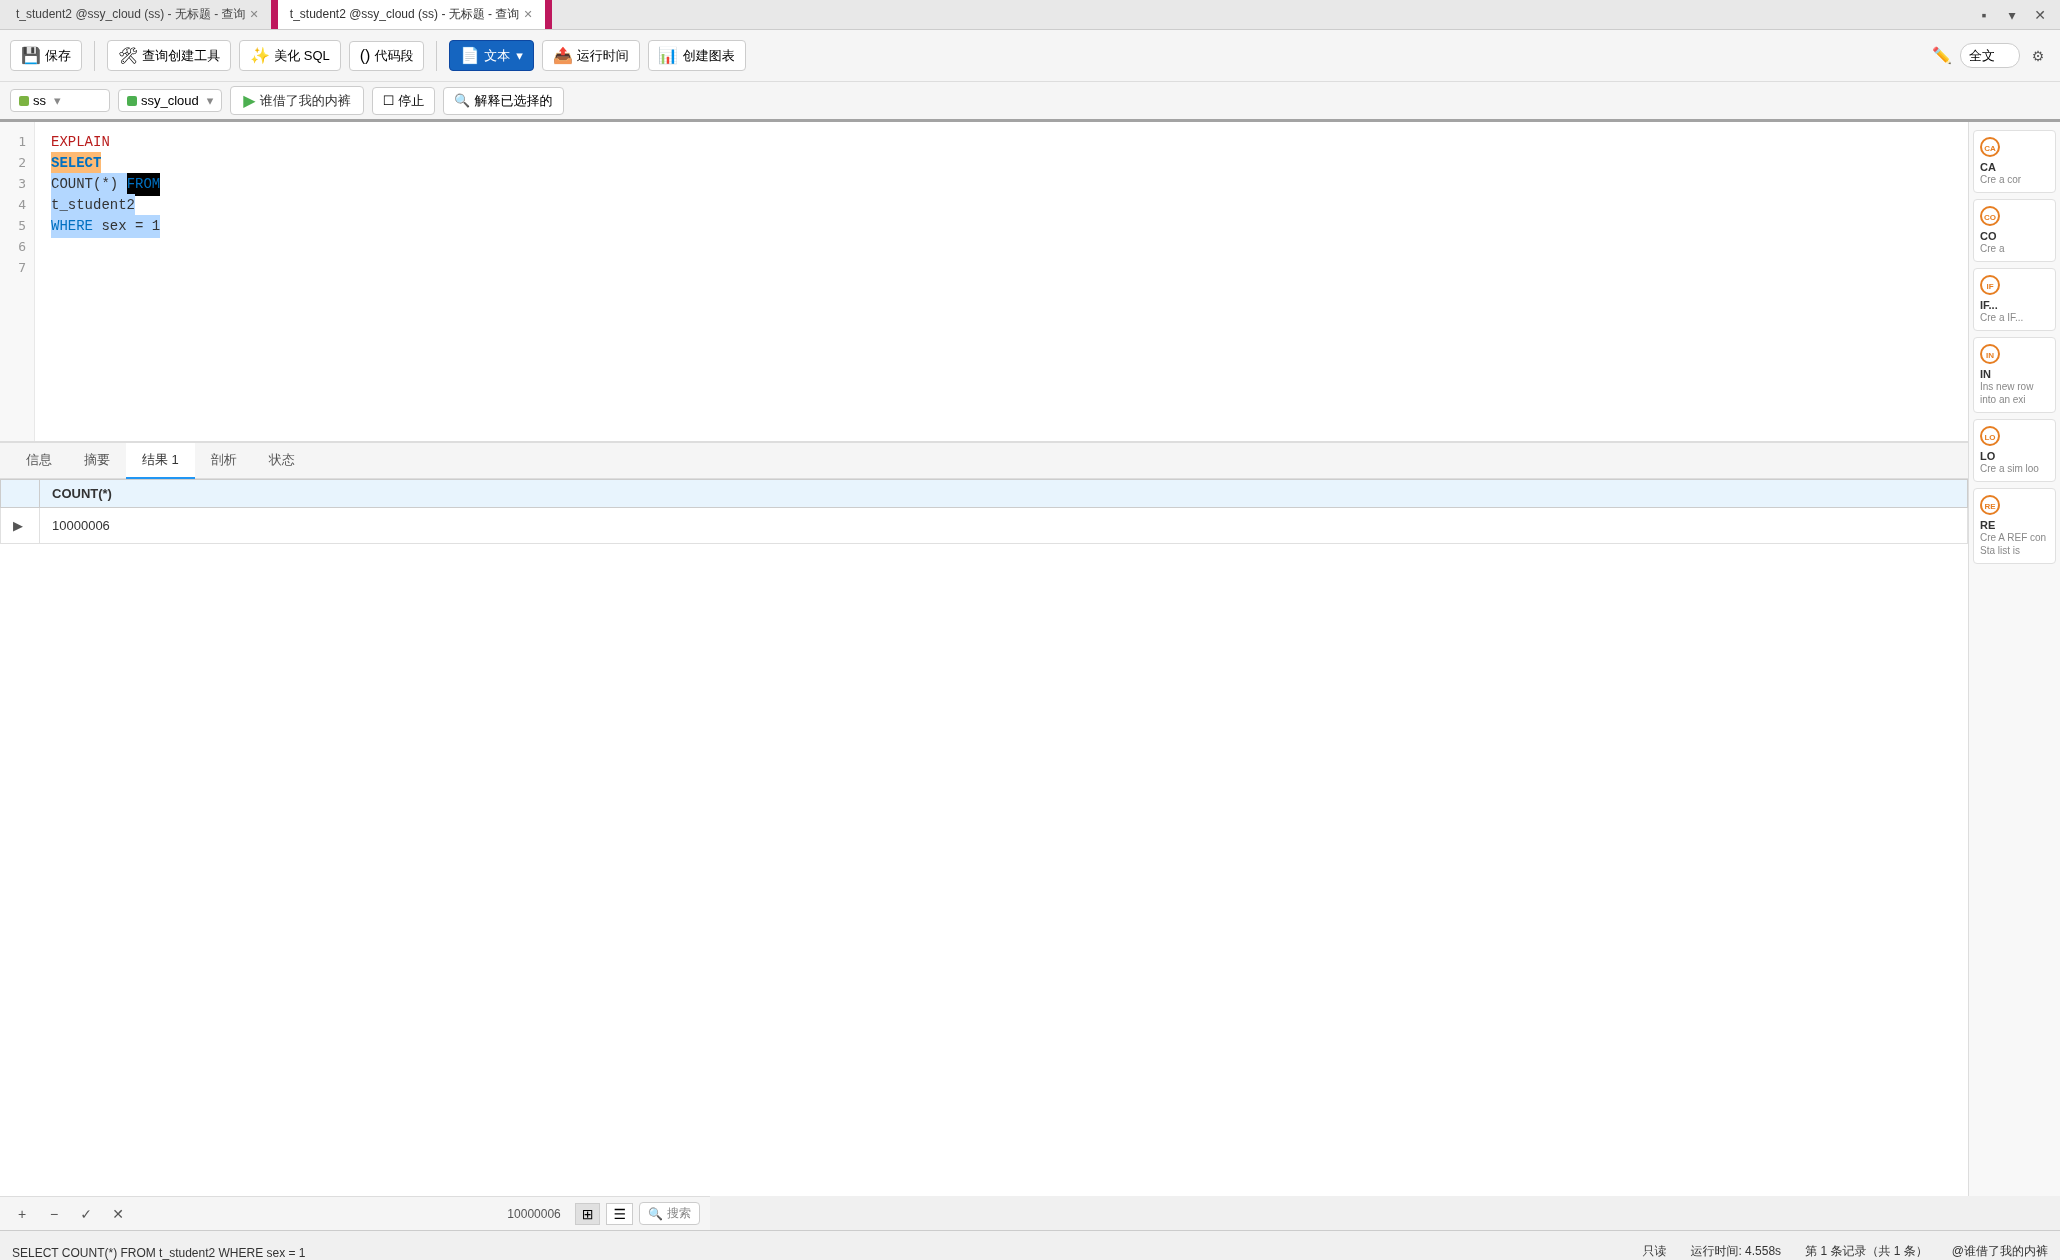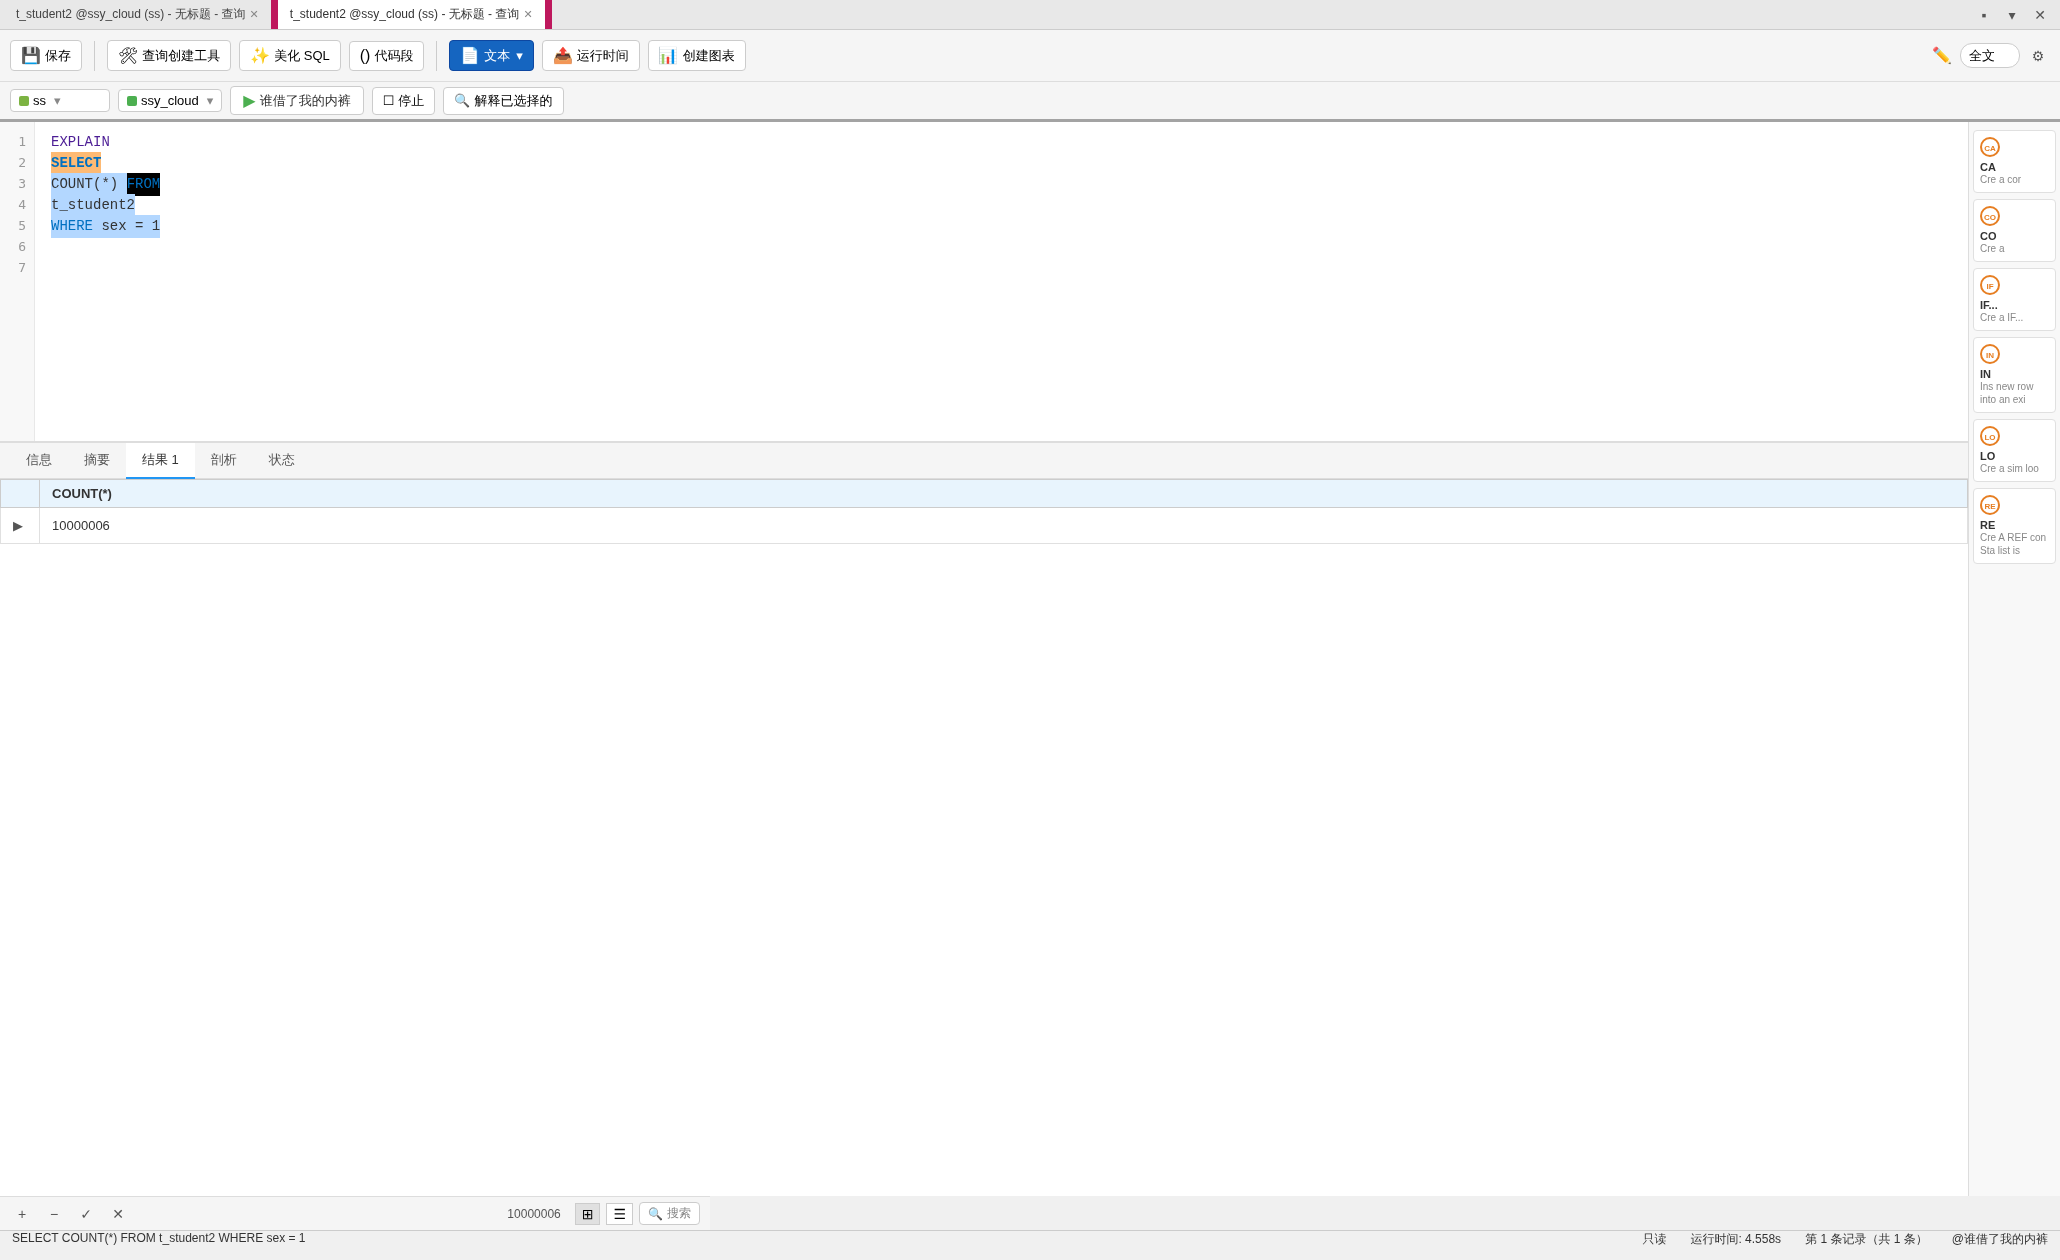--- a/index.html
+++ b/index.html
@@ -146,21 +146,21 @@
       overflow: auto;
     }
 
     .code-line {
       height: 21px;
       display: flex;
       align-items: center;
       white-space: pre;
     }
 
-    .kw-explain { color: #4c1d95; }
+    .kw-explain { color: #b91c1c; }
     .kw-select { color: #0070c1; background: #fdba74; font-weight: bold; }
     .kw-table { color: #333; background: #b3d7ff; }
 
     
     .results-panel {
       border-top: 1px solid #ddd;
       background: #fff;
     }
 
     .results-tabs {
@@ -211,21 +211,21 @@
     
     .status-bar {
       position: fixed;
       bottom: 0;
       left: 0;
       right: 0;
       height: 30px;
       background: #f0f0f0;
       border-top: 1px solid #ccc;
       display: flex;
-      align-items: flex-start;
+      align-items: flex-end;
       padding: 0 12px;
       font-size: 12px;
       color: #333;
       gap: 20px;
     }
     .status-bar-query {
       flex: 1;
     }
     .status-bar-info {
       display: flex;

